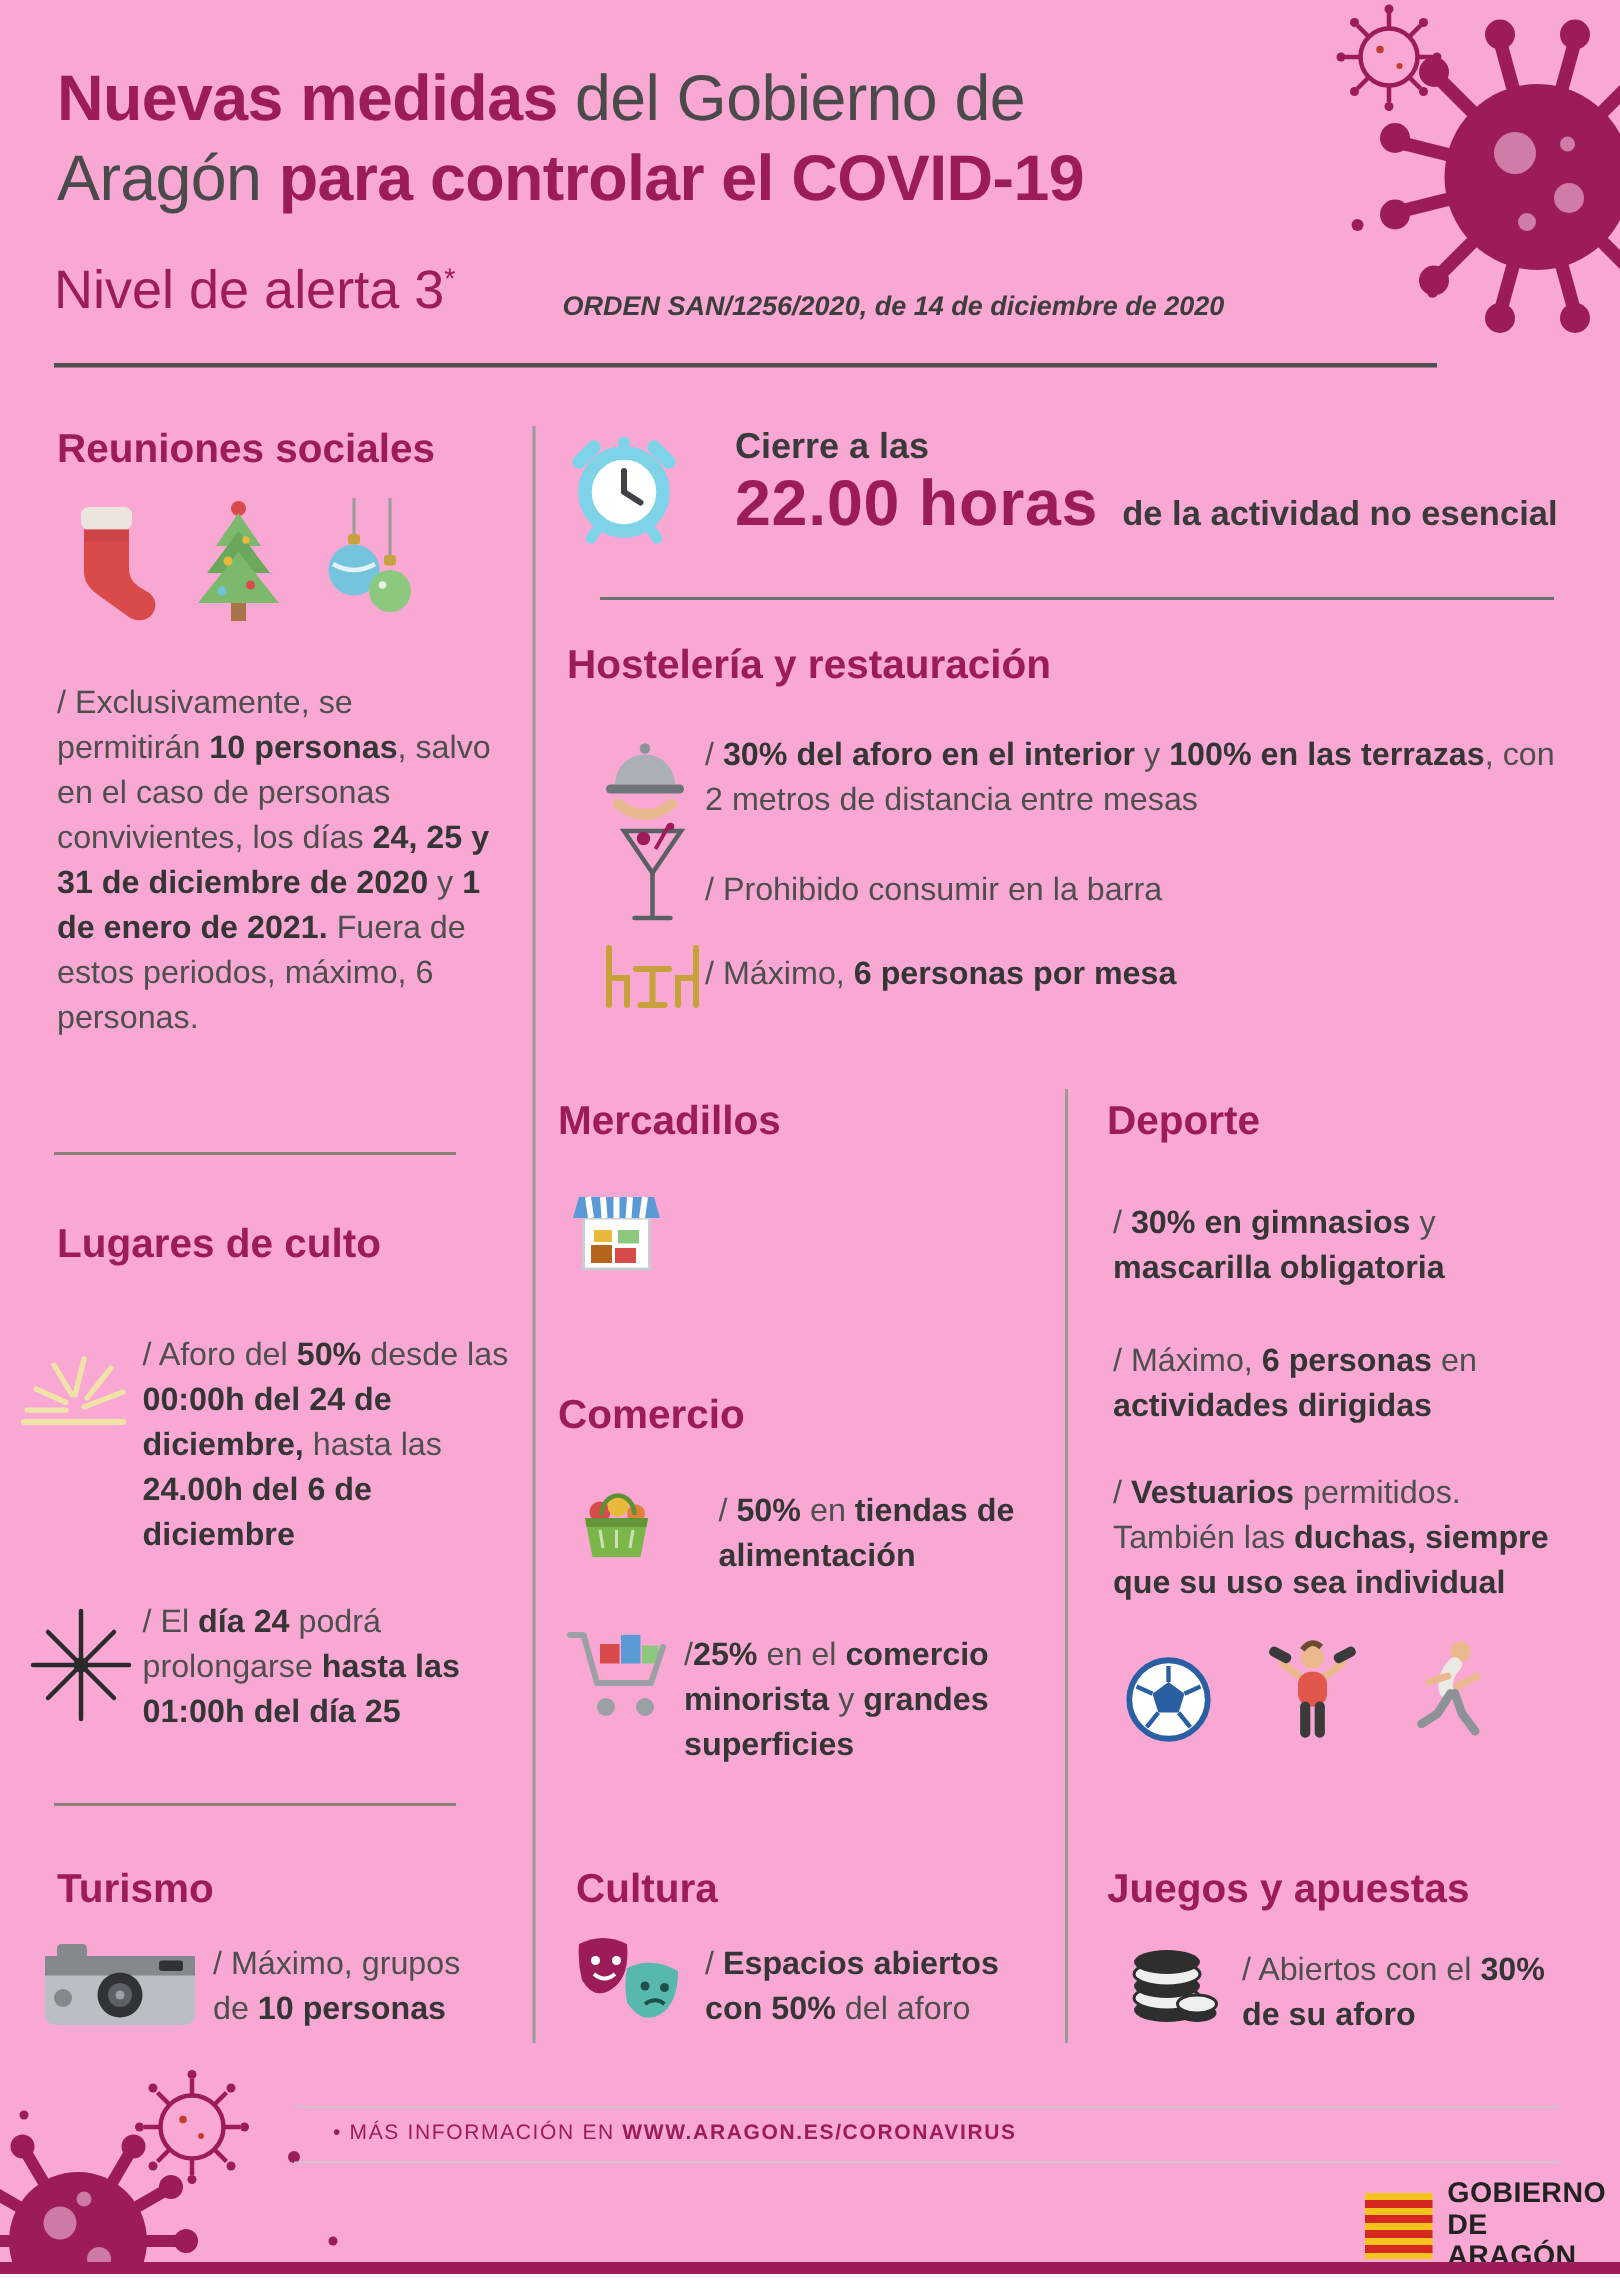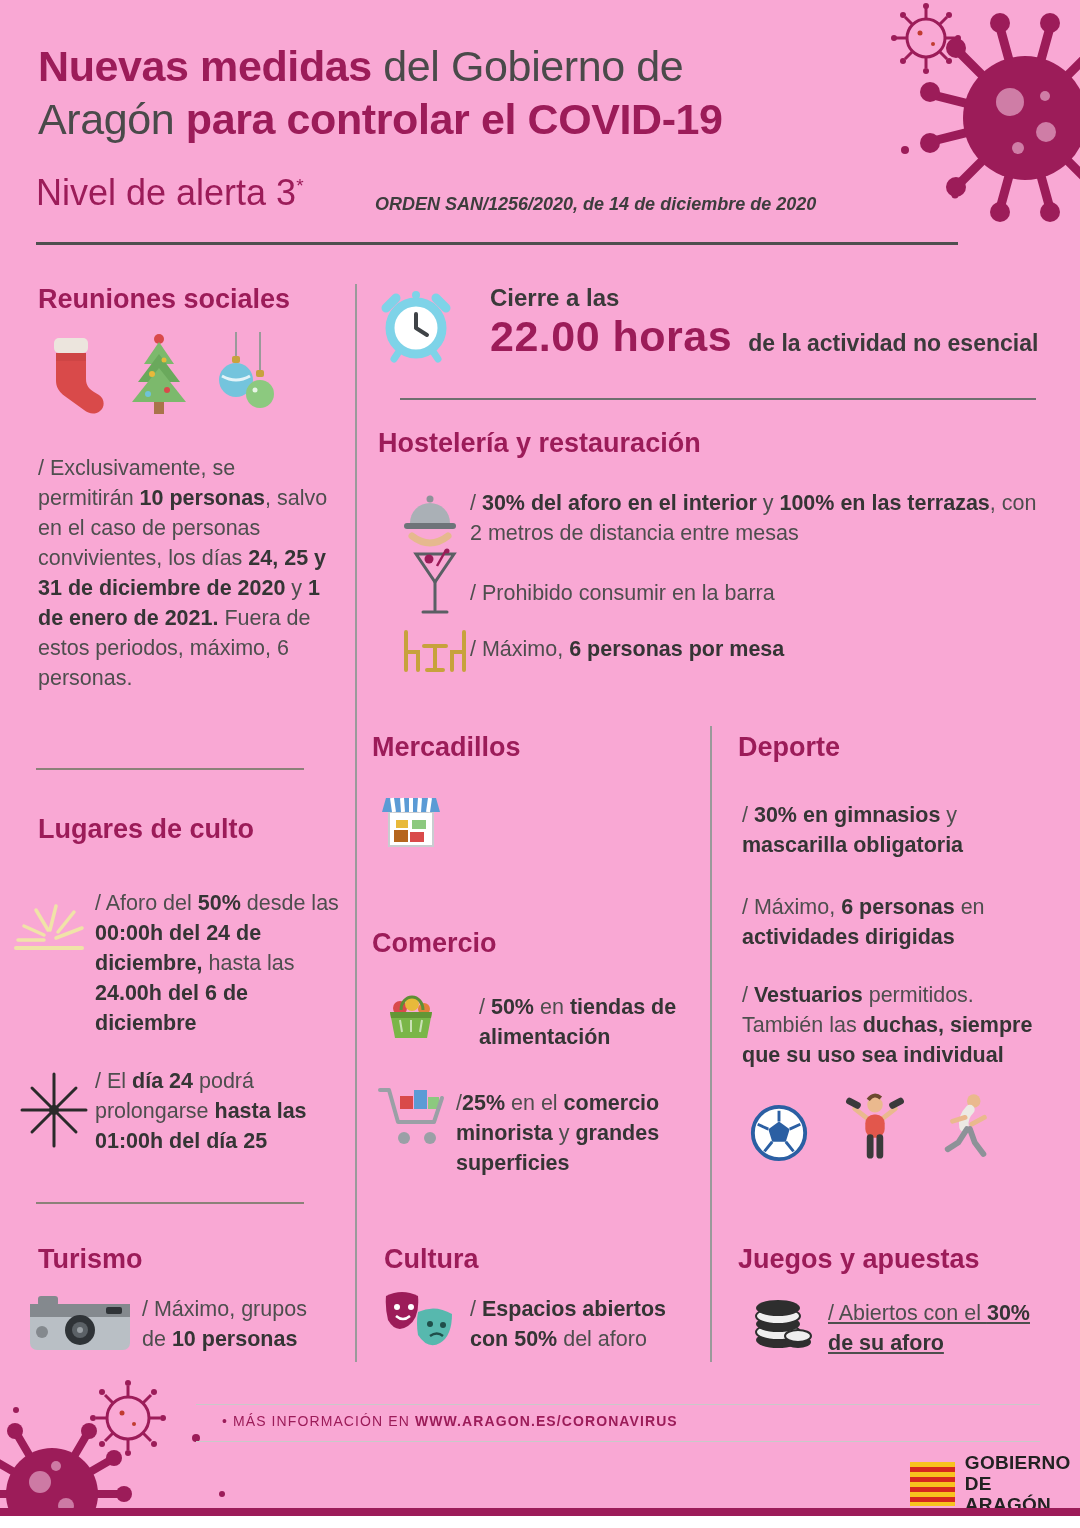--- a/index.html
+++ b/index.html
@@ -346,21 +346,21 @@
   <div class="abs sec-h" style="left:738px; top:1244px;">Juegos y apuestas</div>
   <svg class="abs" style="left:752px; top:1292px;" width="62" height="58" viewBox="0 0 62 58">
     <ellipse cx="26" cy="48" rx="22" ry="8" fill="#2e2e2e"></ellipse>
     <ellipse cx="26" cy="40" rx="22" ry="8" fill="#efefef" stroke="#2e2e2e" stroke-width="2"></ellipse>
     <ellipse cx="26" cy="32" rx="22" ry="8" fill="#2e2e2e"></ellipse>
     <ellipse cx="26" cy="24" rx="22" ry="8" fill="#efefef" stroke="#2e2e2e" stroke-width="2"></ellipse>
     <ellipse cx="26" cy="16" rx="22" ry="8" fill="#2e2e2e"></ellipse>
     <ellipse cx="46" cy="50" rx="13" ry="6" fill="#2e2e2e"></ellipse>
     <ellipse cx="46" cy="44" rx="13" ry="6" fill="#efefef" stroke="#2e2e2e" stroke-width="2"></ellipse>
   </svg>
-  <div class="abs txt" style="left:828px; top:1298px; width:212px;text-decoration:underline;"><span>/ Abiertos con el </span><b>30% de su aforo</b><span></span></div>
+  <div class="abs txt" style="left:828px; top:1298px; width:212px;"><span>/ Abiertos con el </span><b>30% de su aforo</b><span></span></div>
 
   <div class="abs footline" style="left:196px; top:1404px; width:844px;"></div>
   <div class="abs info" style="left:222px; top:1413px;"><span>•   MÁS INFORMACIÓN EN </span><b>WWW.ARAGON.ES/CORONAVIRUS</b><span></span></div>
   <div class="abs footline" style="left:196px; top:1441px; width:844px;"></div>
 
   <div class="abs logo" style="left:878px; top:1452px;">
     <div class="logo-flag"></div>
     <div class="logo-text">
       <div>GOBIERNO</div>
       <div>DE ARAGÓN</div>

